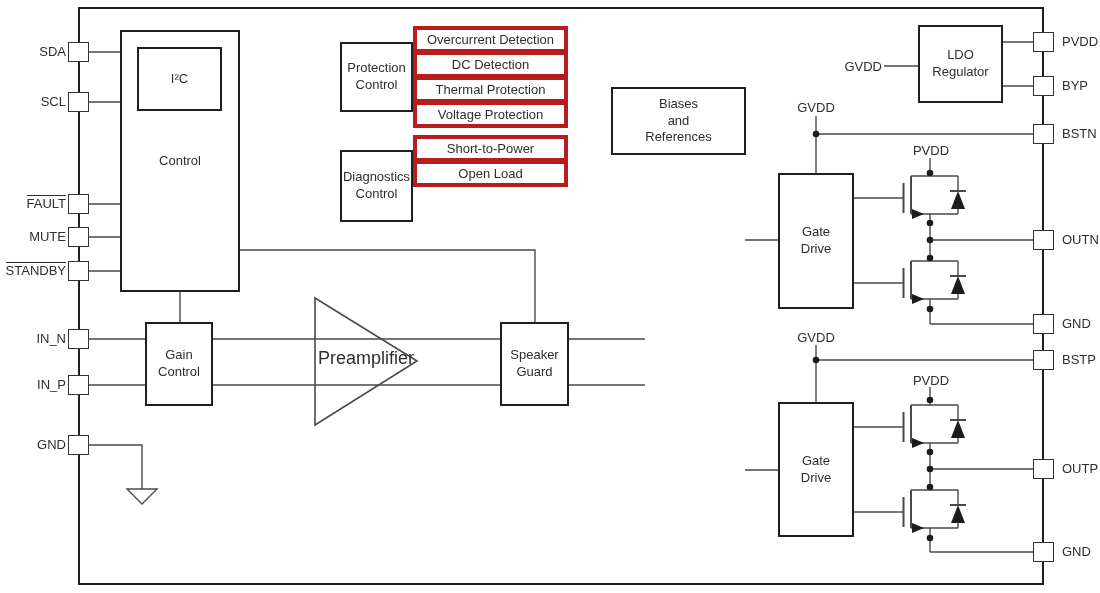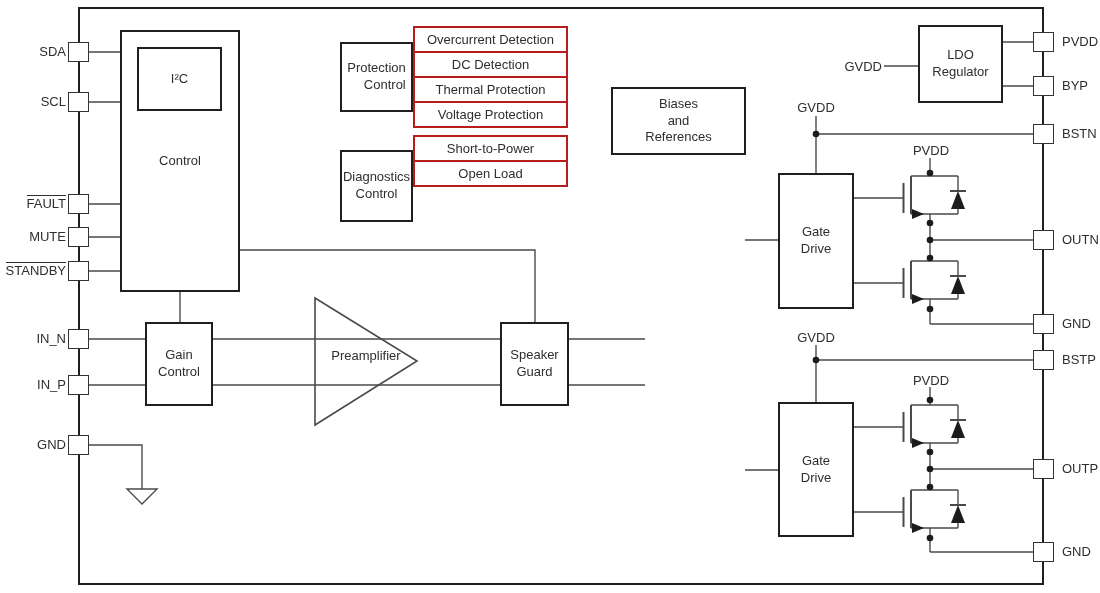--- a/index.html
+++ b/index.html
@@ -13,38 +13,38 @@
   }
   svg.wires { position:absolute; left:0; top:0; z-index:1; }
   .block {
     position:absolute; border:2px solid #1f1f1f; background:#fff;
     display:flex; align-items:center; justify-content:center; text-align:center;
     box-sizing:border-box; z-index:2; font-size:13px;
   }
   .block span { white-space:pre-line; line-height:1.28; }
   .listbox { position:absolute; z-index:2; width:155px; }
   .row {
-    height:27px; border:2px solid #b91c1c; margin-top:-2px; background:#fff;
+    height:27px; border:4px solid #b91c1c; margin-top:-2px; background:#fff;
     display:flex; align-items:center; justify-content:center; font-size:13px;
     box-sizing:border-box;
   }
   .row:first-child { margin-top:0; }
   .pinbox {
     position:absolute; width:21px; height:20px; border:1.5px solid #333333;
     background:#fff; box-sizing:border-box; z-index:3;
   }
   .pinlabel {
     position:absolute; font-size:13px; line-height:16px; height:16px; z-index:3;
     white-space:nowrap;
   }
   .pl-left  { text-align:right; width:70px; }
   .pl-right { text-align:left;  width:60px; }
   .ov { border-top:1.3px solid #2e2e2e; }
   .powerlabel { position:absolute; font-size:13px; z-index:2; width:50px; text-align:center; white-space:nowrap; }
-  .freelabel { position:absolute; font-size:13px; z-index:2; text-align:center; white-space:nowrap; }
+  .freelabel { position:absolute; font-size:18px; z-index:2; text-align:center; white-space:nowrap; }
 </style>
 </head>
 <body>
 
 <div id="stage">
 
   <div class="chipframe"></div>
 
   <svg class="wires" width="1100" height="593" viewBox="0 0 1100 593">
     <defs>
@@ -98,21 +98,21 @@
     </g>
   </svg>
 
   <div class="block" style="left:120px;top:30px;width:120px;height:262px;">
     <span>Control</span>
   </div>
   <div class="block" style="left:137px;top:47px;width:85px;height:64px;">
     <span>I²C</span>
   </div>
 
-  <div class="block" style="left:340px;top:42px;width:73px;height:70px;text-align:right;">
+  <div class="block" style="left:340px;top:42px;width:73px;height:70px;">
     <span>Protection
 Control</span>
   </div>
   <div class="listbox" style="left:413px;top:26px;">
     <div class="row">
         <span>Overcurrent Detection</span>
       </div>
     <div class="row">
         <span>DC Detection</span>
       </div>

